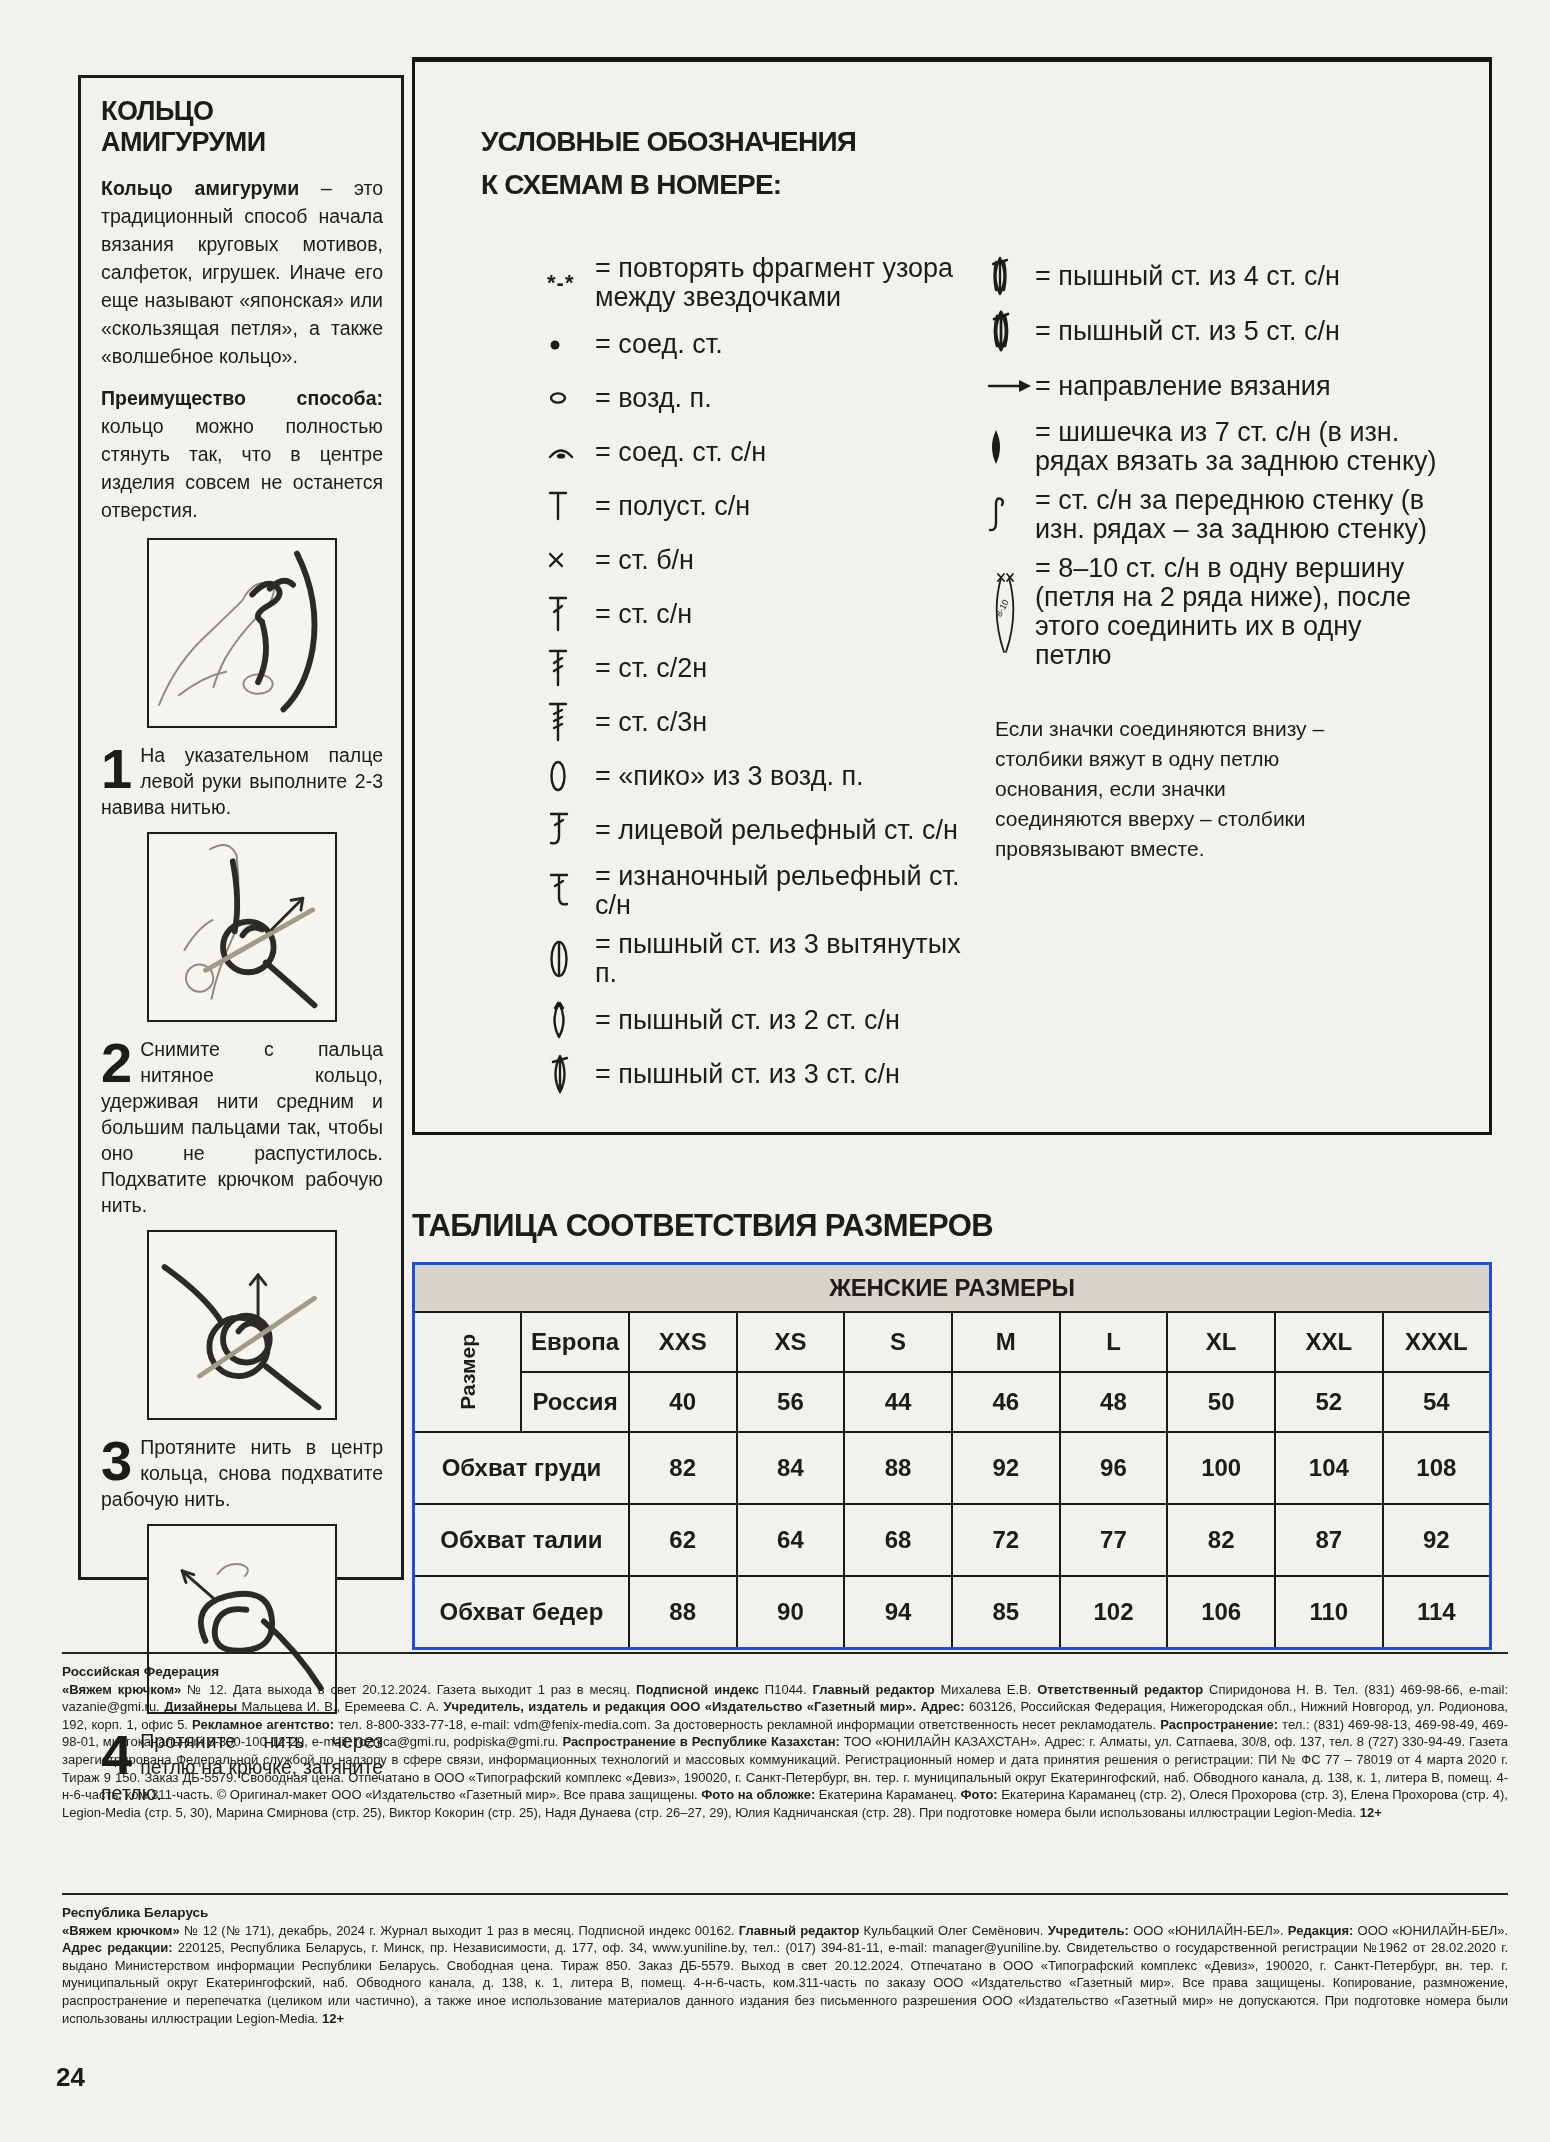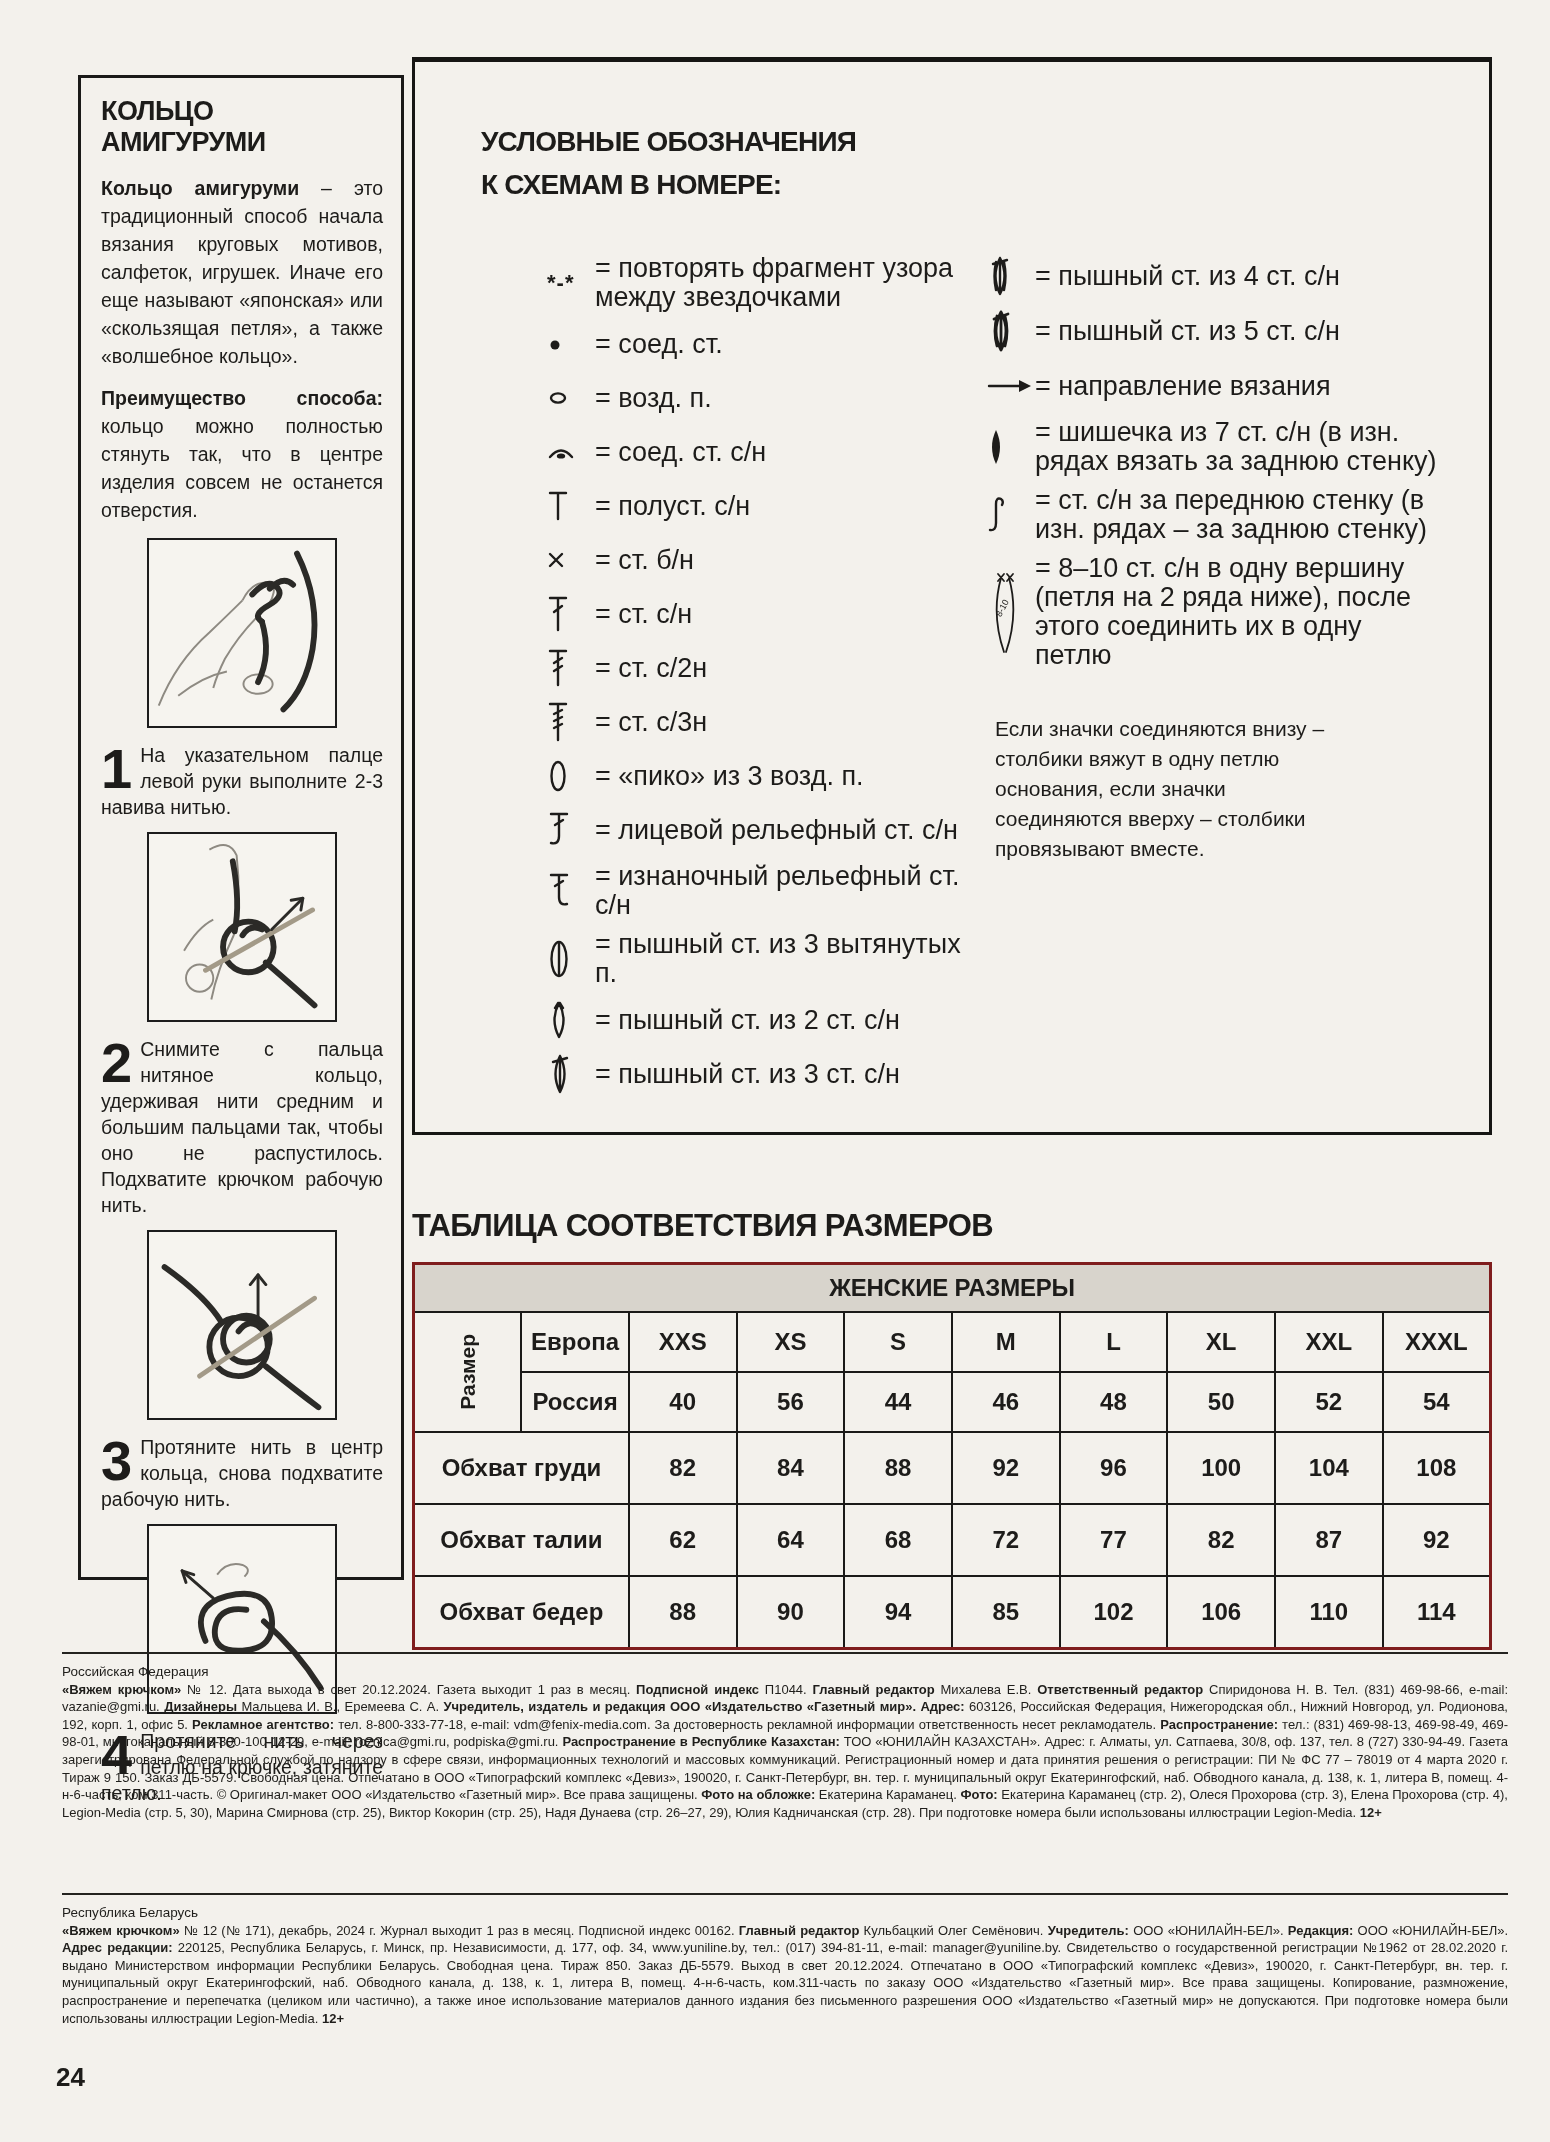--- a/index.html
+++ b/index.html
@@ -57,40 +57,40 @@
   
   .table-title{
     left:412px;top:1208px;font-size:31px;font-weight:700;letter-spacing:-0.6px;
   }
   .size-table-wrap{left:412px;top:1262px;width:1080px;}
   table.size{border-collapse:collapse;width:1080px;table-layout:fixed;}
   table.size td{
     border:2.4px solid #1a1a18;text-align:center;font-weight:700;
     font-size:24px;padding:0;
   }
-  table.size{border:3px solid #7f1d1d;}
+  table.size{border:3px solid #1d4ed8;}
   td.band{
     background:#d8d4cc;text-align:left;font-size:21px;height:46px;
     padding-left:14px;letter-spacing:-0.2px;
   }
   td.rot{width:54px;}
   td.rot div{
     writing-mode:vertical-rl;transform:rotate(180deg);
     font-size:21px;font-weight:700;margin:0 auto;
   }
   td.mlbl{text-align:center;font-size:21px;}
   tr.hrow td{height:58px;}
   tr.drow td{height:70px;}
   
   .rule{height:2.4px;background:#24231f;}
   .imprint{
     width:1446px;font-size:13px;line-height:17.6px;text-align:justify;
     color:#1f1e1b;
   }
-  .imprint .head{font-weight:400;font-size:13.5px;}
+  .imprint .head{font-weight:700;font-size:13.5px;}
   .page-number{left:56px;top:2062px;font-size:26px;font-weight:700;}
   .sketch{stroke:#8e8a82;fill:none;stroke-width:2;}
   .yarn{stroke:#2b2a27;fill:none;stroke-width:6;stroke-linecap:round;}
   .yarn-thin{stroke:#2b2a27;fill:none;stroke-width:3;stroke-linecap:round;}
   .hook{stroke:#a39a88;fill:none;stroke-width:5;stroke-linecap:round;}
 </style>
 </head>
 <body>
 
 <div class="abs tutorial-box">

